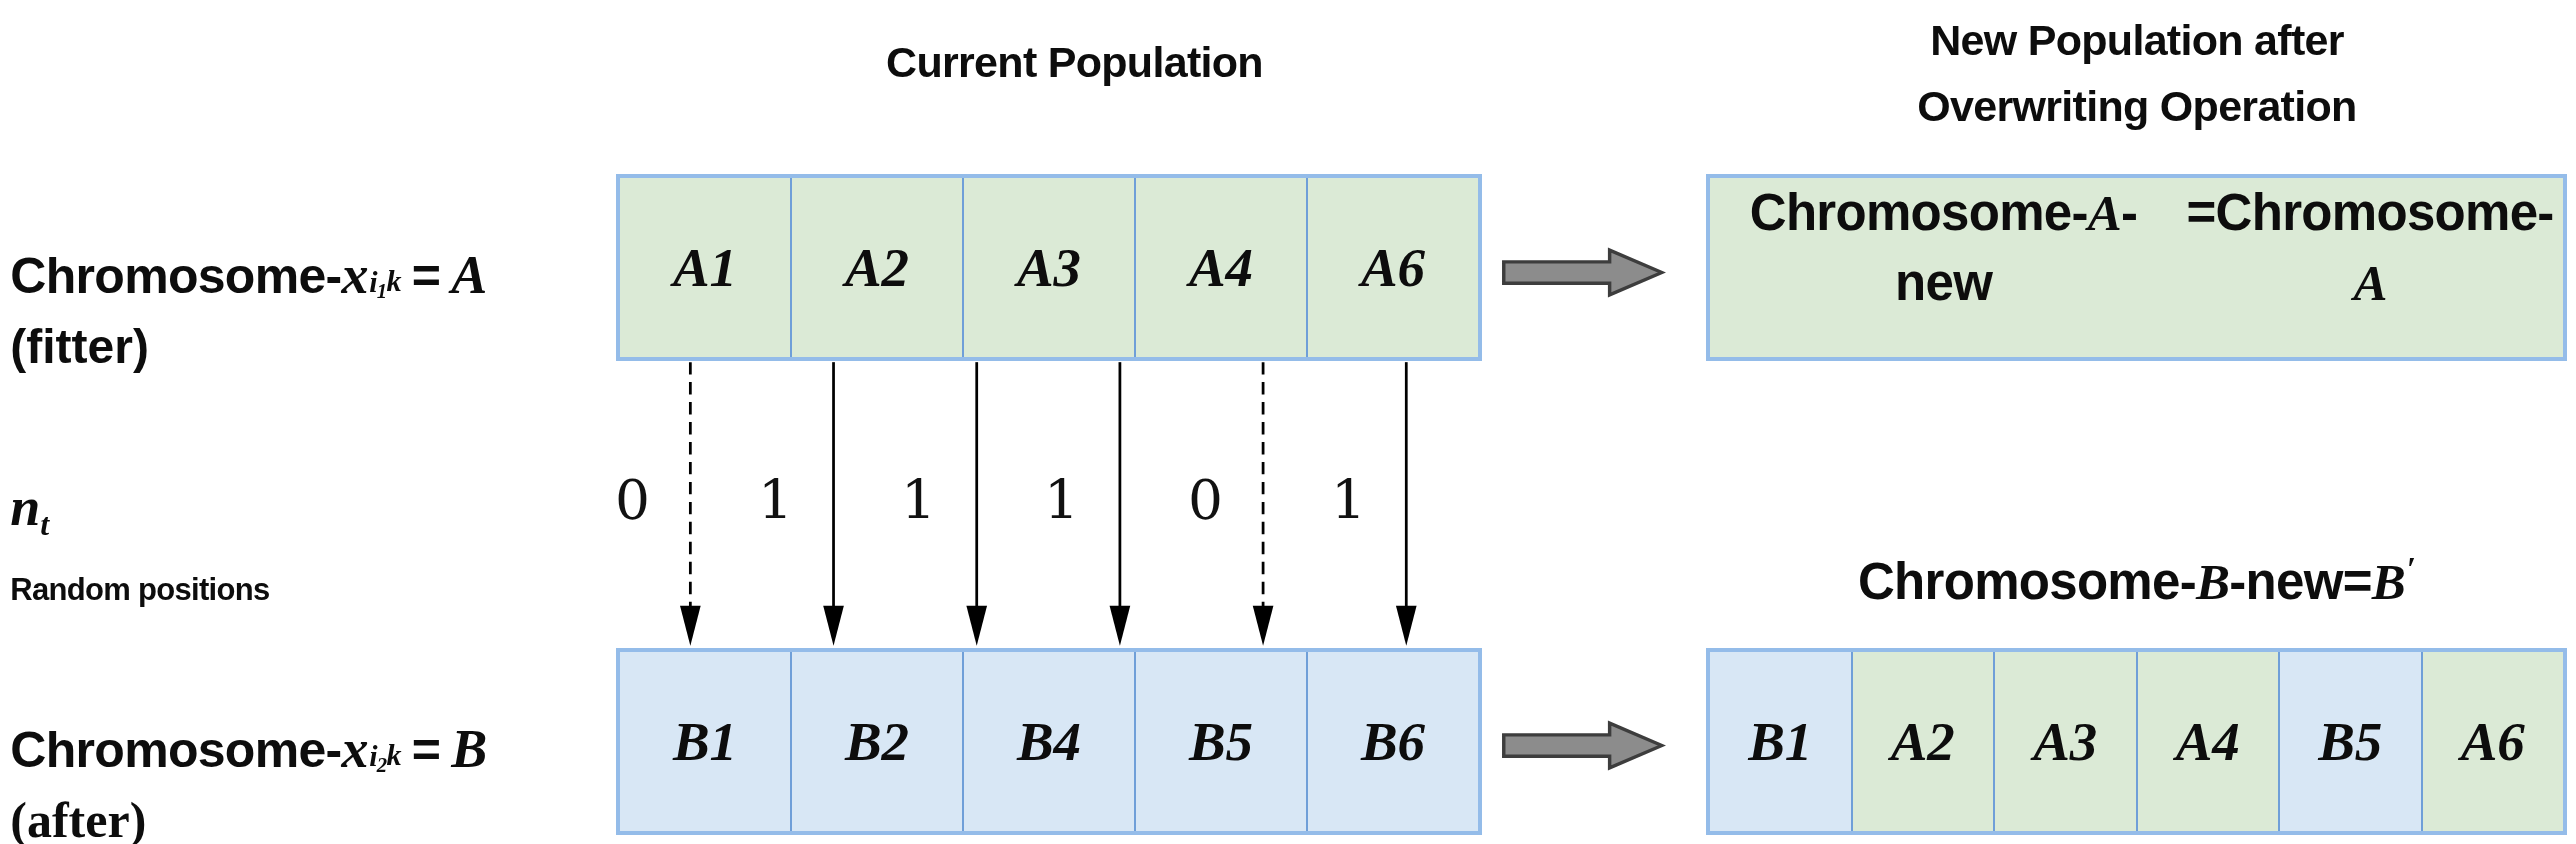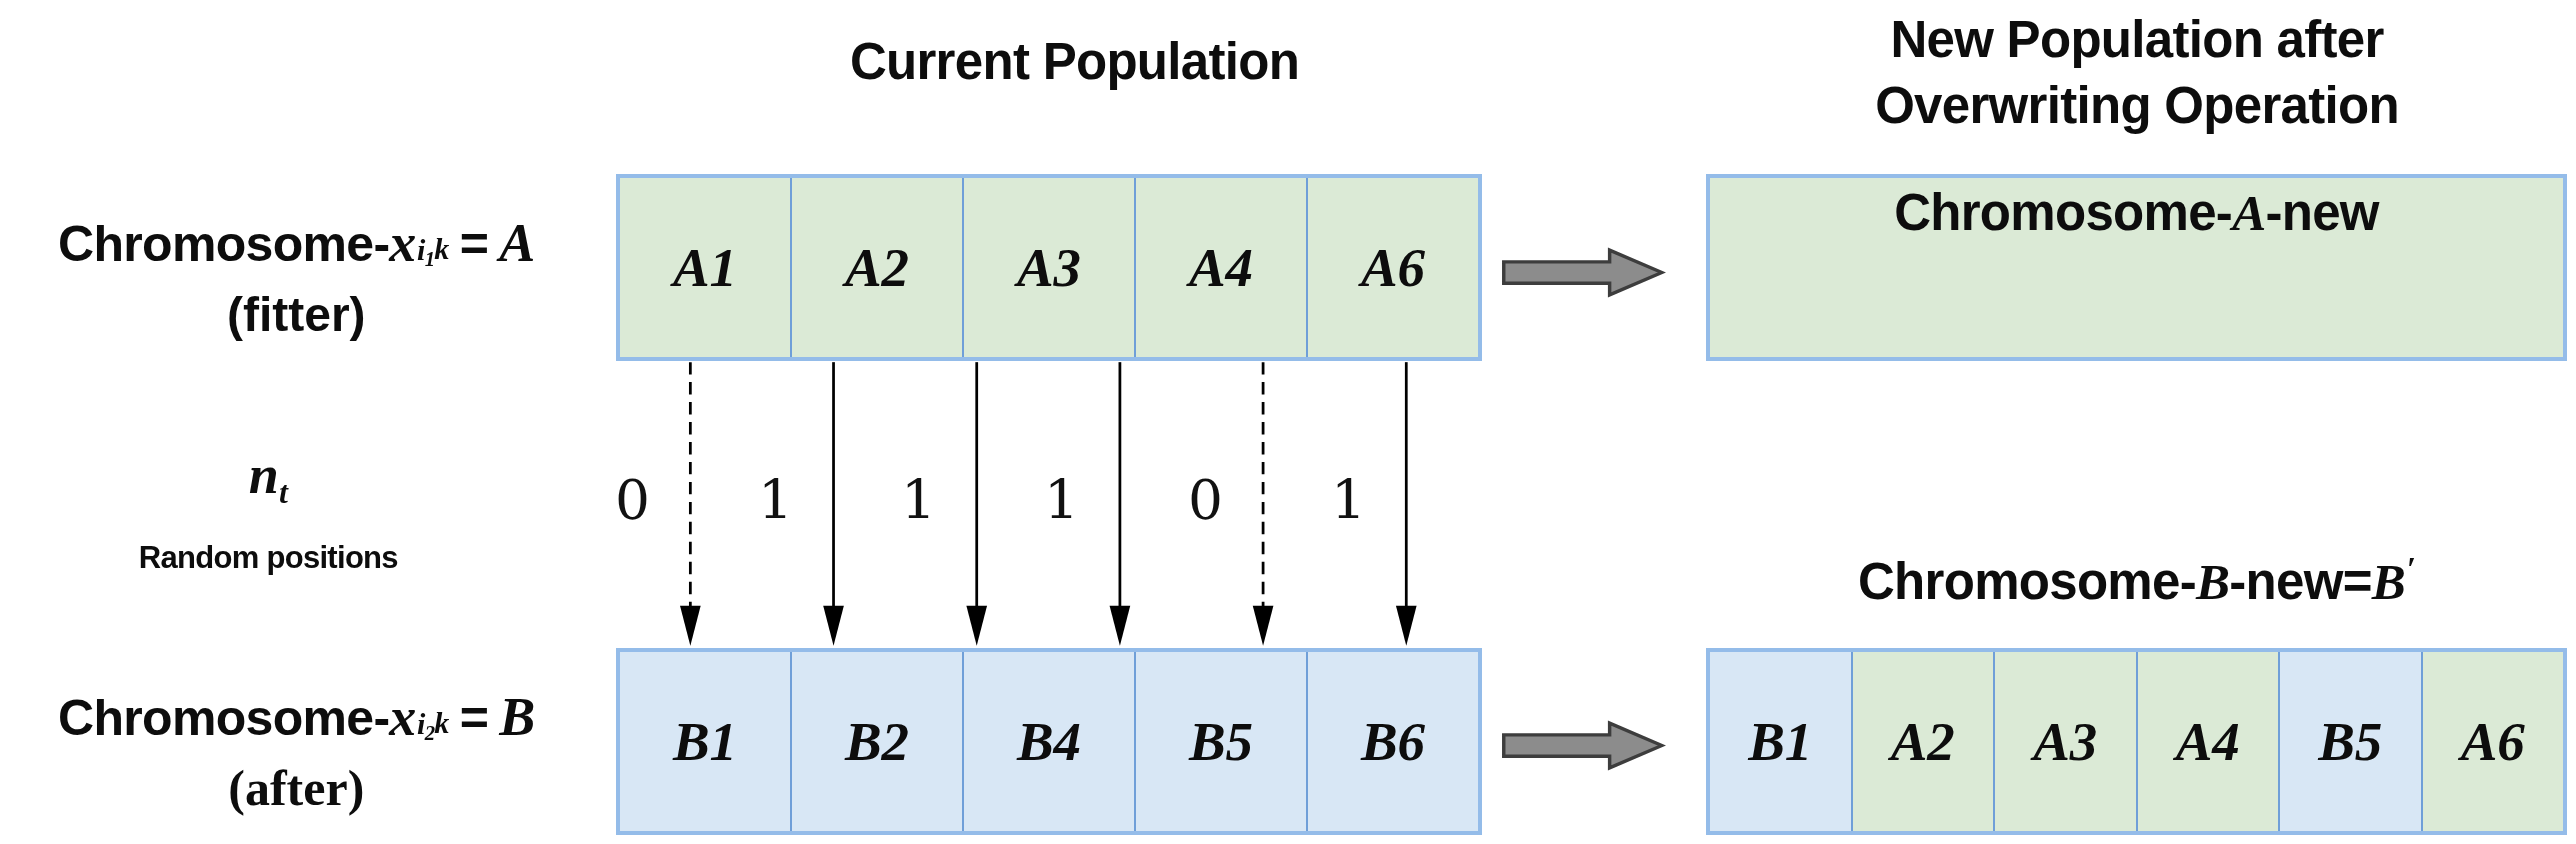--- a/index.html
+++ b/index.html
@@ -8,35 +8,35 @@
     width:2576px;height:845px;
     background:#ffffff;
     font-family:"Liberation Sans",sans-serif;
     color:#000;
     overflow:hidden;
   }
   
   .title{
     position:absolute;
     font-weight:bold;
-    font-size:51px;
+    font-size:43px;
     letter-spacing:-0.7px;
     text-align:center;
     line-height:66px;
     color:#0d0d0d;
   }
   .title-current{left:730px;top:29px;width:689px;}
   .title-new{left:1827px;top:6.9px;width:620px;}
 
   
   .side-label{
     position:absolute;
-    text-align:center;
     font-weight:bold;
     color:#0d0d0d;
+    margin-top:32px;
   }
   .label-a{left:10.3px;top:205px;width:572px;}
   .label-b{left:10.3px;top:679px;width:572px;}
   .formula{
     font-size:50px;
     letter-spacing:-0.7px;
     white-space:nowrap;
     line-height:76px;
   }
   .sans{font-family:"Liberation Sans",sans-serif;font-weight:bold;}
@@ -272,20 +272,21 @@
 
   <svg class="block-arrow arrow-top" viewBox="0 0 240 85">
     <polygon points="4,27 158,27 158,10 234,42.5 158,75 158,58 4,58"></polygon>
   </svg>
   <svg class="block-arrow arrow-bottom" viewBox="0 0 240 85">
     <polygon points="4,27 158,27 158,10 234,42.5 158,75 158,58 4,58"></polygon>
   </svg>
 
   <div class="result-box">
     <div><span class="sans">Chromosome-</span><span class="mvar-sm">A</span><span class="sans">-new</span></div>
+    <div><span class="sans">=Chromosome-</span><span class="mvar-sm">A</span></div>
   </div>
 
   <div class="bnew-label"><span class="sans">Chromosome-</span><span class="mvar-sm">B</span><span class="sans">-new=</span><span class="mvar-sm">B</span><span class="mvar-sm prime">′</span></div>
 
   <div class="gene-row row-new">
     <div class="cell blue">
         <span>B1</span>
       </div>
     <div class="cell green">
         <span>A2</span>

